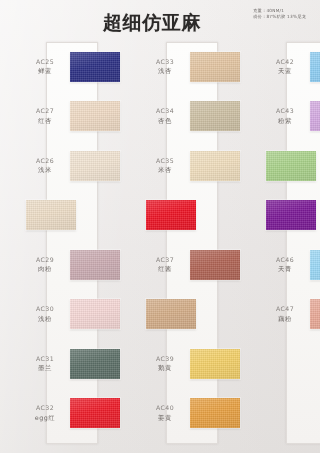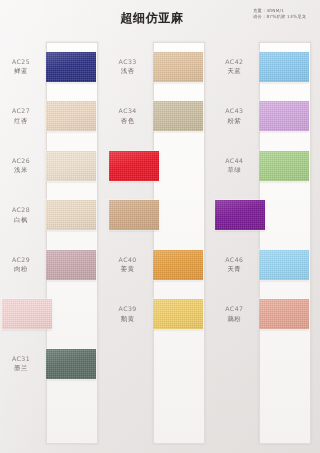--- a/index.html
+++ b/index.html
@@ -27,21 +27,21 @@
   .header {
     position: absolute;
     top: 0; left: 0; right: 0;
     height: 36px;
   }
   .title {
     position: absolute;
     left: 0; right: 16px;
     top: 10px;
     text-align: center;
-    font-size: 12px;
+    font-size: 19px;
     font-weight: bold;
     letter-spacing: 0.6px;
     color: #2c2a29;
     font-family: "DejaVu Sans", "Liberation Sans", sans-serif;
     text-shadow: 0 0 1px rgba(60,55,52,0.25);
   }
   .specs {
     position: absolute;
     right: 22px;
     top: 8px;
@@ -64,20 +64,21 @@
     left: 0;
     right: 0;
     bottom: 0;
     display: flex;
   }
   .column {
     position: relative;
     flex: 1 1 0;
     display: flex;
     justify-content: flex-start;
+    padding-left: 24px;
   }
 
   
   .strip {
     position: absolute;
     left: 46px;
     top: 2px;
     width: 50px;
     height: 400px;
     background: linear-gradient(180deg,#fdfdfc 0%, #f8f7f5 60%, #f4f2f0 100%);
@@ -181,42 +182,49 @@
           <div class="chip" style="background: rgb(238, 217, 195);"></div>
         </div>
         <div class="row">
           <div class="label">
             <span class="code">AC26</span>
             <span class="cname">浅米</span>
           </div>
           <div class="chip" style="background: rgb(240, 226, 208);"></div>
         </div>
         <div class="row">
-          <div class="label">
-            <span class="code">AC28</span>
-            <span class="cname">白枫</span>
-          </div>
           <div class="chip" style="background: rgb(236, 220, 198);"></div>
         </div>
         <div class="row">
           <div class="label">
             <span class="code">AC29</span>
             <span class="cname">肉粉</span>
           </div>
           <div class="chip" style="background: rgb(203, 172, 178);"></div>
         </div>
         <div class="row">
+          <div class="label">
+            <span class="code">AC30</span>
+            <span class="cname">浅粉</span>
+          </div>
           <div class="chip" style="background: rgb(244, 214, 212);"></div>
         </div>
         <div class="row">
           <div class="label">
             <span class="code">AC31</span>
             <span class="cname">墨兰</span>
           </div>
           <div class="chip" style="background: rgb(93, 112, 104);"></div>
+        </div>
+        <div class="row">
+          <div class="label">
+            <span class="code">AC32</span>
+            <span class="cname">egg红</span>
+          </div>
+          <div class="chip" style="background: rgb(236, 28, 41);"></div>
         </div>
       </div>
     </div>
     <div class="column">
       <div class="strip"></div>
       <div class="rows">
         <div class="row">
           <div class="label">
             <span class="code">AC33</span>
             <span class="cname">浅杏</span>
@@ -224,38 +232,52 @@
           <div class="chip" style="background: rgb(227, 197, 162);"></div>
         </div>
         <div class="row">
           <div class="label">
             <span class="code">AC34</span>
             <span class="cname">杏色</span>
           </div>
           <div class="chip" style="background: rgb(205, 192, 164);"></div>
         </div>
         <div class="row">
+          <div class="label">
+            <span class="code">AC35</span>
+            <span class="cname">米杏</span>
+          </div>
+          <div class="chip" style="background: rgb(239, 221, 189);"></div>
+        </div>
+        <div class="row">
           <div class="chip" style="background: rgb(236, 21, 38);"></div>
         </div>
         <div class="row">
+          <div class="label">
+            <span class="code">AC37</span>
+            <span class="cname">红酱</span>
+          </div>
+          <div class="chip" style="background: rgb(176, 100, 85);"></div>
+        </div>
+        <div class="row">
           <div class="chip" style="background: rgb(211, 173, 136);"></div>
+        </div>
+        <div class="row">
+          <div class="label">
+            <span class="code">AC39</span>
+            <span class="cname">鹅黄</span>
+          </div>
+          <div class="chip" style="background: rgb(242, 207, 104);"></div>
         </div>
         <div class="row">
           <div class="label">
             <span class="code">AC40</span>
             <span class="cname">姜黄</span>
           </div>
           <div class="chip" style="background: rgb(231, 160, 67);"></div>
-        </div>
-        <div class="row">
-          <div class="label">
-            <span class="code">AC39</span>
-            <span class="cname">鹅黄</span>
-          </div>
-          <div class="chip" style="background: rgb(242, 207, 104);"></div>
         </div>
       </div>
     </div>
     <div class="column">
       <div class="strip"></div>
       <div class="rows">
         <div class="row">
           <div class="label">
             <span class="code">AC42</span>
             <span class="cname">天蓝</span>
@@ -263,24 +285,20 @@
           <div class="chip" style="background: rgb(142, 205, 242);"></div>
         </div>
         <div class="row">
           <div class="label">
             <span class="code">AC43</span>
             <span class="cname">粉紫</span>
           </div>
           <div class="chip" style="background: rgb(211, 169, 224);"></div>
         </div>
         <div class="row">
-          <div class="label">
-            <span class="code">AC44</span>
-            <span class="cname">草绿</span>
-          </div>
           <div class="chip" style="background: rgb(169, 209, 138);"></div>
         </div>
         <div class="row">
           <div class="chip" style="background: rgb(123, 26, 150);"></div>
         </div>
         <div class="row">
           <div class="label">
             <span class="code">AC46</span>
             <span class="cname">天青</span>
           </div>

